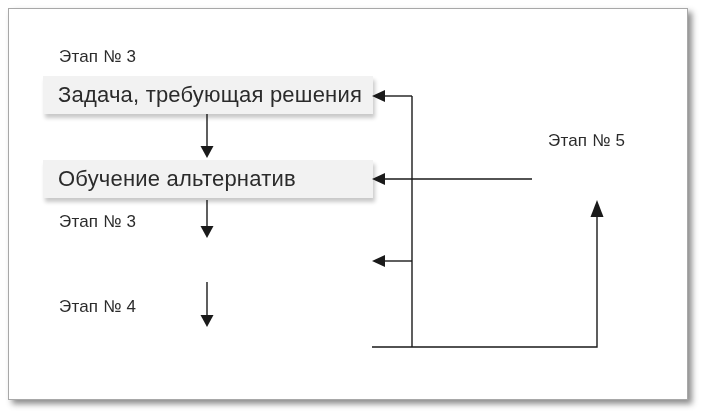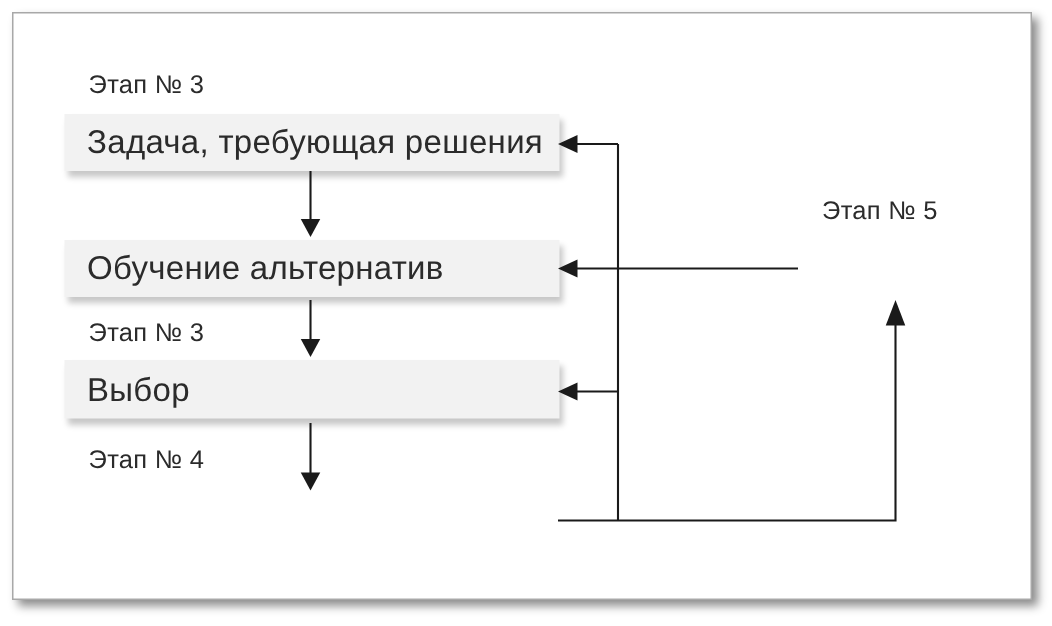--- a/index.html
+++ b/index.html
@@ -71,21 +71,20 @@
 
 <div class="page">
   <div class="card">
 
     <div class="stage-label" style="left:50px; top:38px;">Этап № 3</div>
     <div class="node" style="left:34px; top:67px; width:315px; height:38px;">Задача, требующая решения</div>
 
     <div class="node" style="left:34px; top:151px; width:315px; height:38px;">Обучение альтернатив</div>
 
     <div class="stage-label" style="left:50px; top:203px;">Этап № 3</div>
-    <div class="node" style="left:34px; top:231px; width:315px; height:39px;">Выбор</div>
 
     <div class="stage-label" style="left:50px; top:288px;text-align:center;">Этап № 4</div>
 
     <div class="stage-label" style="left:539px; top:122px;">Этап № 5</div>
 
   </div>
 
   <svg class="arrows" width="701" height="417" viewBox="0 0 701 417" xmlns="http://www.w3.org/2000/svg">
 
     <g>

